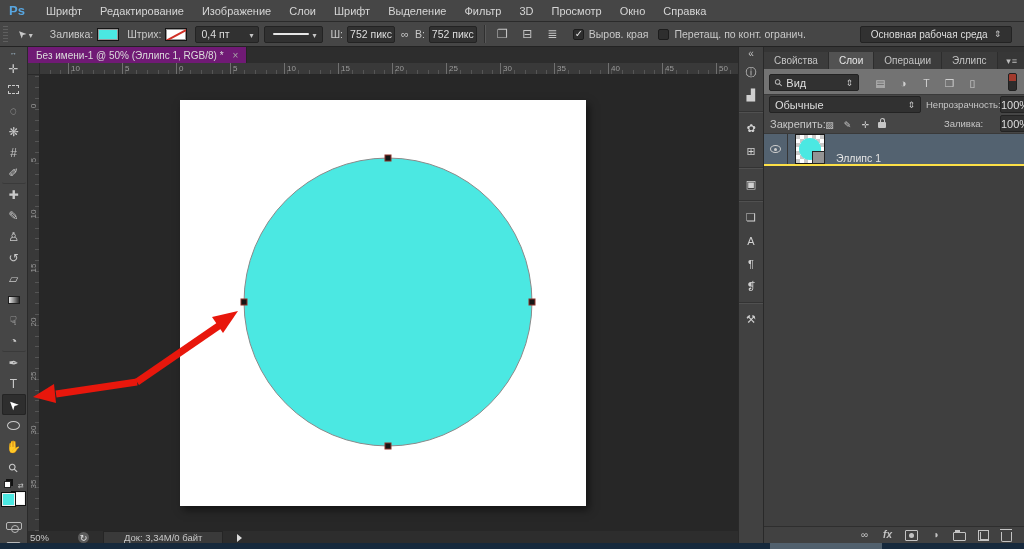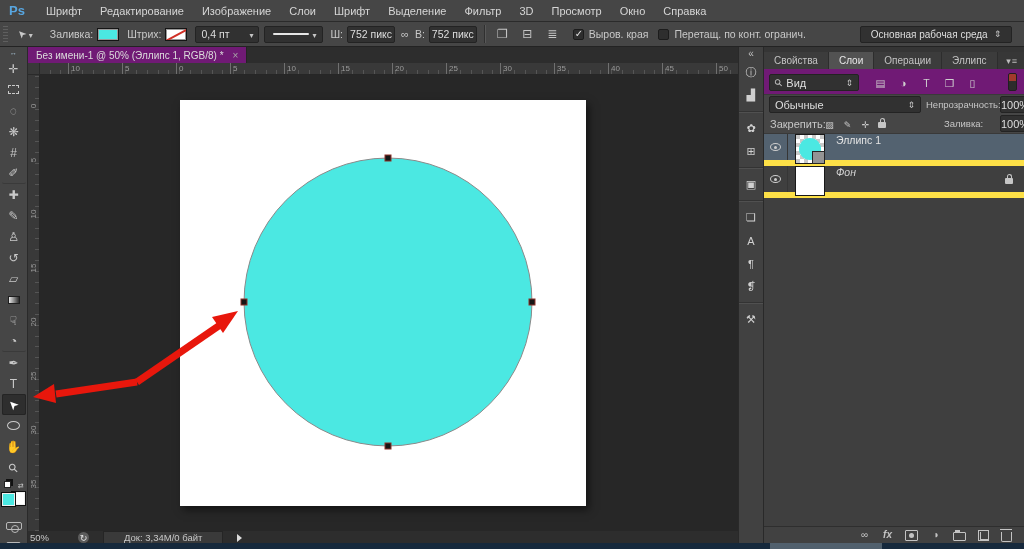--- a/index.html
+++ b/index.html
@@ -93,38 +93,38 @@
 .dicon.gap{margin-top:14px}
 .dicon.gap::before{content:"";position:absolute;top:-8px;left:-1px;width:24px;height:1px;background:#333;box-shadow:0 1px 0 #505050}
 
 
 .rightpanel{position:absolute;left:764px;top:47px;width:260px;height:496px;background:#464646}
 .ptophdr{position:absolute;left:0;top:0;right:0;height:5px;background:#353535;text-align:right}
 .ptabs{position:absolute;left:0;top:5px;right:0;height:17px;background:#373737;display:flex}
 .ptab{height:17px;padding:0 10px;display:flex;align-items:center;font-size:10px;color:#c3c3c3;background:#3c3c3c;border-right:1px solid #2d2d2d}
 .ptab.active{background:#525252;color:#e9e9e9}
 .pmenu{margin-left:auto;padding:2px 6px 0 0;color:#bdbdbd}
-.filterrow{position:absolute;left:0;top:22px;right:0;height:26px;background:#701a75;border-bottom:1px solid #3a3a3a}
+.filterrow{position:absolute;left:0;top:22px;right:0;height:26px;background:#737373;border-bottom:1px solid #3a3a3a}
 .searchwell{position:absolute;left:5px;top:5px;width:90px;gap:4px}
 .filtericons{position:absolute;left:110px;top:5px;display:flex;gap:10px;align-items:center;height:17px}
 .fticon{font-size:10.5px;color:#cfcfcf;width:13px;text-align:center}
 .ftoggle{position:absolute;right:7px;top:4px;width:9px;height:18px;background:linear-gradient(#a23a2d 0 45%,#2c2c2c 45%);border:1px solid #202020;border-radius:2px}
 .blendrow{position:absolute;left:0;top:48px;right:0;height:19px}
 .blendwell{position:absolute;left:5px;top:1px;width:152px;gap:6px}
 .oplabel{position:absolute;left:162px;top:4px;font-size:9.5px;color:#c6c6c6}
 .opwell{position:absolute;left:236px;top:1px;width:30px;justify-content:center;padding:0 2px}
 .lockrow{position:absolute;left:0;top:68px;right:0;height:19px;border-bottom:1px solid #393939}
 .lklabel{position:absolute;left:6px;top:3px;font-size:11px;color:#c6c6c6}
 .lkicons{position:absolute;left:60px;top:2px;display:flex;gap:7px;align-items:center;height:15px}
 .lkicon{font-size:9px;color:#c9c9c9;width:11px;text-align:center;position:relative}
 .lkicon.lockicon{width:8px;height:6px;background:#c6c6c6;border-radius:1px}
 .lkicon.lockicon::before{content:"";position:absolute;left:1.5px;top:-4px;width:3px;height:4px;border:1px solid #c6c6c6;border-bottom:none;border-radius:3px 3px 0 0}
 .filllabel{position:absolute;left:180px;top:3px;font-size:9.5px;color:#c6c6c6}
 .layerslist{position:absolute;left:0;top:87px;right:0;bottom:17px;background:#3f3f3f}
-.lrow{height:32px;display:flex;align-items:flex-start;border-bottom:6px solid #fde047;position:relative}
+.lrow{height:32px;display:flex;align-items:flex-end;border-bottom:2px solid #fde047;position:relative}
 .lrow.sel{background:var(--sel)}
 .eyecell{width:24px;height:100%;display:flex;align-items:center;justify-content:center;border-right:1px solid #363636}
 .eye{width:11px;height:8px;border:1px solid #cdcdcd;border-radius:50%;position:relative}
 .eye::after{content:"";position:absolute;left:3px;top:1.5px;width:3px;height:3px;border-radius:50%;background:#cdcdcd}
 .thumb{width:30px;height:30px;margin-left:7px;border:1px solid #191919;background:#fff;position:relative;flex:none}
 .lrow.shape .thumb{background:repeating-conic-gradient(#ffffff 0 25%,#c9c9c9 0 50%) 0 0/8px 8px}
 .lrow.shape .thumb::before{content:"";position:absolute;left:3px;top:3px;width:22px;height:22px;border-radius:50%;background:var(--cyan)}
 .lrow.shape .thumb::after{content:"";position:absolute;right:-1px;bottom:-1px;width:11px;height:11px;background:#949494;border:1px solid #262626}
 .lname{margin-left:11px;font-size:10.5px;color:#e4e4e4}
 .lrow.bgl .lname{font-style:italic;color:#d2d2d2}
@@ -435,28 +435,20 @@
 
         <div class="lrow sel shape">
           <span class="eyecell">
             <span class="eye"></span>
           </span>
           <span class="thumb"></span>
           <span class="lname">Эллипс 1</span>
 
         </div>
 
-        <div class="lrow bgl lockedrow">
-          <span class="eyecell">
-            <span class="eye"></span>
-          </span>
-          <span class="thumb"></span>
-          <span class="lname">Фон</span>
-          <span class="locktag"></span>
-        </div>
       </div>
 
     <div class="pfooter">
 
     <span class="ficon">∞</span>
         <span class="ficon fx">fx</span>
         <span class="ficon mask"></span>
         <span class="ficon">◑</span>
         <span class="ficon folder"></span>
         <span class="ficon newlayer"></span>

